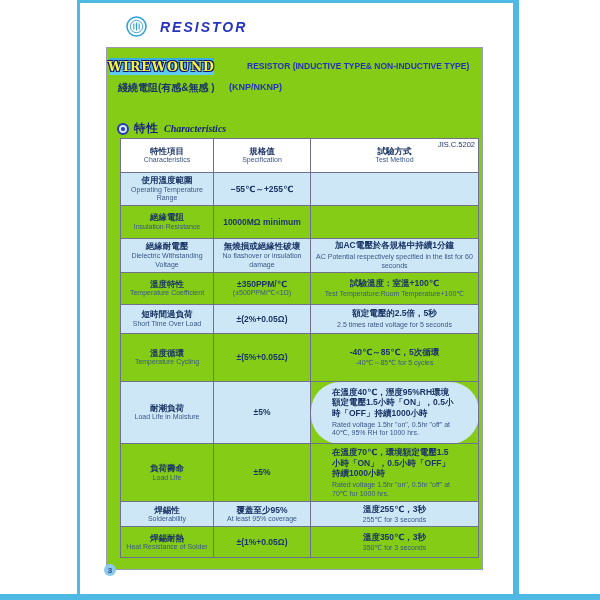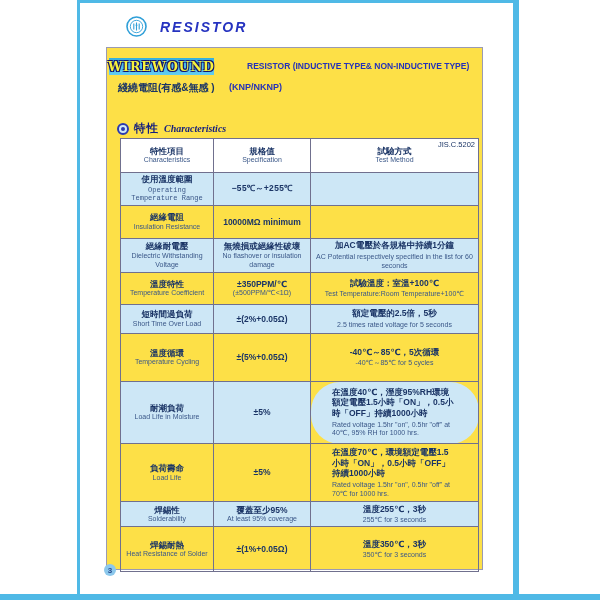--- a/index.html
+++ b/index.html
@@ -18,21 +18,21 @@
   .line-right { position:absolute; left:513px; top:0; width:6px; height:600px; background:var(--accent); }
   .bar-bottom { position:absolute; left:0; top:594px; width:600px; height:6px; background:var(--accent); }
 
   
   .brand { position:absolute; left:126px; top:16px; display:flex; align-items:center; gap:13px; }
   .logo  { width:21px; height:21px; display:block; }
   .brand-text { font-size:14px; font-weight:bold; font-style:italic; color:#2633c0; letter-spacing:2px; }
 
   
   .frame { position:absolute; left:106px; top:47px; width:377px; height:523px;
-           border:1px solid #9a9ab2; background:#fde047; }
+           border:1px solid #9a9ab2; background:#84cc16; }
 
   .banner { position:absolute; left:2px; top:10px; width:105px; height:17px;
             background:linear-gradient(180deg,#35aede,#63cdf2);
             display:flex; align-items:center; justify-content:center; }
   .banner-text { font-family:"DejaVu Serif","Liberation Serif",serif; font-weight:bold;
             font-size:12.5px; letter-spacing:1px; color:#f6f33c;
             text-shadow:-1px -1px 0 #14146a, 1px -1px 0 #14146a, -1px 1px 0 #14146a, 1px 1px 0 #14146a; }
   .title-en  { position:absolute; left:122px; top:13px; font-size:8.5px; font-weight:bold; color:var(--title-blue);padding-left:18px; }
   .title-cn  { position:absolute; left:11px;  top:33px; font-size:10px;  font-weight:bold; color:var(--navy); }
   .part-code { position:absolute; left:122px; top:34px; font-size:9px;   font-weight:bold; color:var(--title-blue); }
@@ -115,21 +115,21 @@
                 <div class="cn">規格值</div>
                 <div class="en">Specification</div>
               </th>
               <th>
                 <div class="cn">試驗方式</div>
                 <div class="en">Test Method</div>
               </th>
             </tr>
           </thead>
         <tbody>
-            <tr class="alt" style="height: 33px; font-family: Liberation Mono, monospace;">
+            <tr class="alt" style="height: 33px;">
               <td>
                 <div class="cn">使用溫度範圍</div>
                 <div class="en">Operating Temperature Range</div>
               </td>
               <td>
                 <div class="cn">−55℃～+255℃</div>
               </td>
               <td></td>
             </tr>
             <tr style="height: 33px;">
@@ -229,21 +229,21 @@
               </td>
               <td>
                 <div class="cn">覆蓋至少95%</div>
                 <div class="en">At least 95% coverage</div>
               </td>
               <td>
                 <div class="cn">溫度255℃，3秒</div>
                 <div class="en m-en">255℃ for 3 seconds</div>
               </td>
             </tr>
-            <tr style="height: 45px;">
+            <tr style="height: 31px;">
               <td>
                 <div class="cn">焊錫耐熱</div>
                 <div class="en">Heat Resistance of Solder</div>
               </td>
               <td>
                 <div class="cn">±(1%+0.05Ω)</div>
               </td>
               <td>
                 <div class="cn">溫度350℃，3秒</div>
                 <div class="en m-en">350℃ for 3 seconds</div>

